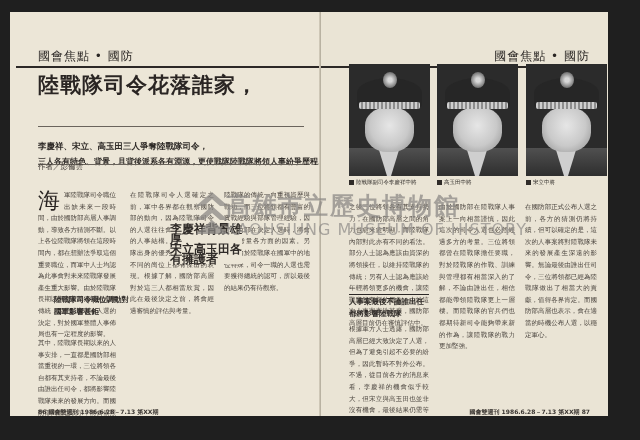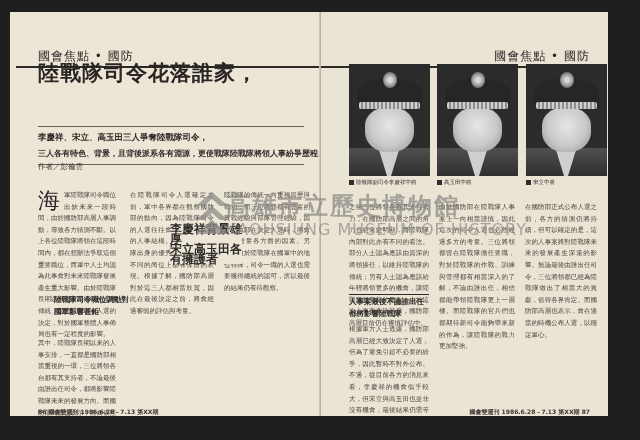--- a/index.html
+++ b/index.html
@@ -6,21 +6,21 @@
   body{width:640px;height:440px;background:#1f1f1f;position:relative;overflow:hidden;font-family:"DejaVu Sans",sans-serif;}
   .spread{position:absolute;left:10px;top:12px;width:598px;height:284px;background:#ebe5d6;}
   .page{position:absolute;top:0;height:404px;overflow:hidden;}
   .page.left{left:0;width:310px;background:#ece6d7;}
   .page.right{left:311px;width:287px;background:#eae4d5;}
   .gutter{position:absolute;left:309px;top:0;width:3px;height:404px;background:linear-gradient(90deg,#d8d1c0,#b9b2a2,#d8d1c0);}
   .section-tag{position:absolute;font-size:12px;color:#2a2624;letter-spacing:1px;}
   .rule{position:absolute;height:2px;background:#2c2826;}
   .title{position:absolute;left:28px;top:54px;font-family:"DejaVu Serif",serif;font-weight:bold;font-size:21px;line-height:26px;color:#2a2523;letter-spacing:1px;}
   .thinrule{position:absolute;height:1px;background:#6a645c;}
-  .lede{position:absolute;left:28px;top:118px;font-size:8.5px;line-height:16px;color:#2f2b28;font-weight:bold;font-family:Liberation Mono, monospace;}
+  .lede{position:absolute;left:28px;top:126px;font-size:8.5px;line-height:16px;color:#2f2b28;font-weight:bold;}
   .byline{position:absolute;left:28px;top:150px;font-size:7.5px;color:#3a3531;}
   .col{position:absolute;font-size:6.5px;line-height:11.6px;color:#4a443e;text-align:justify;word-break:break-all;}
   .dropcap{float:left;font-family:"DejaVu Serif",serif;font-size:22px;line-height:22px;margin:0 4px 0 0;color:#2a2523;}
   .subhead{position:absolute;font-size:7.5px;line-height:12px;font-weight:bold;color:#2f2b28;}
   .folio{position:absolute;font-size:6px;color:#3a3531;font-weight:bold;}
   .photo{position:absolute;top:52px;width:81px;height:112px;overflow:hidden;background:#2b2b2b;}
   .photo .cap-band{position:absolute;left:8px;right:8px;top:14px;height:30px;border-radius:50% 50% 10% 10%;background:#262626;}
   .photo .badge{position:absolute;left:34px;top:8px;width:14px;height:16px;border-radius:50%;background:radial-gradient(circle,#d8d8d8 20%,#8a8a8a 60%,#3a3a3a 100%);}
   .photo .brim{position:absolute;left:10px;right:10px;top:38px;height:7px;background:repeating-linear-gradient(90deg,#cfcfcf 0 2px,#8d8d8d 2px 4px);border-radius:2px;}
   .photo .face{position:absolute;left:16px;right:16px;top:44px;height:44px;border-radius:40% 40% 45% 45%;background:radial-gradient(ellipse at 50% 40%,#e6e6e6 0%,#c9c9c9 55%,#8e8e8e 100%);}
@@ -34,21 +34,21 @@
   .wm-logo{position:absolute;left:0;top:-4px;width:32px;height:44px;}
 </style>
 </head>
 <body>
 
 <div class="spread">
 
   <div class="page left">
     <div class="section-tag" style="left:28px;top:36px;">國會焦點 • 國防</div>
     <div class="rule" style="left:6px;top:54px;width:304px;"></div>
-    <div class="title" style="top:48px;">
+    <div class="title" style="top:60px;">
       <div>陸戰隊司令花落誰家，</div>
     </div>
     <div class="thinrule" style="left:28px;top:114px;width:266px;"></div>
     <div class="lede">
       <div>李慶祥、宋立、高玉田三人爭奪陸戰隊司令，</div>
       <div style="white-space:nowrap;font-size:8px;">三人各有特色、背景，且背後派系各有淵源，更使戰隊陸戰隊將領人事紛爭歷程。</div>
     </div>
     <div class="thinrule" style="left:28px;top:152px;width:266px;"></div>
     <div class="byline">作者／彭倫雲</div>
 

